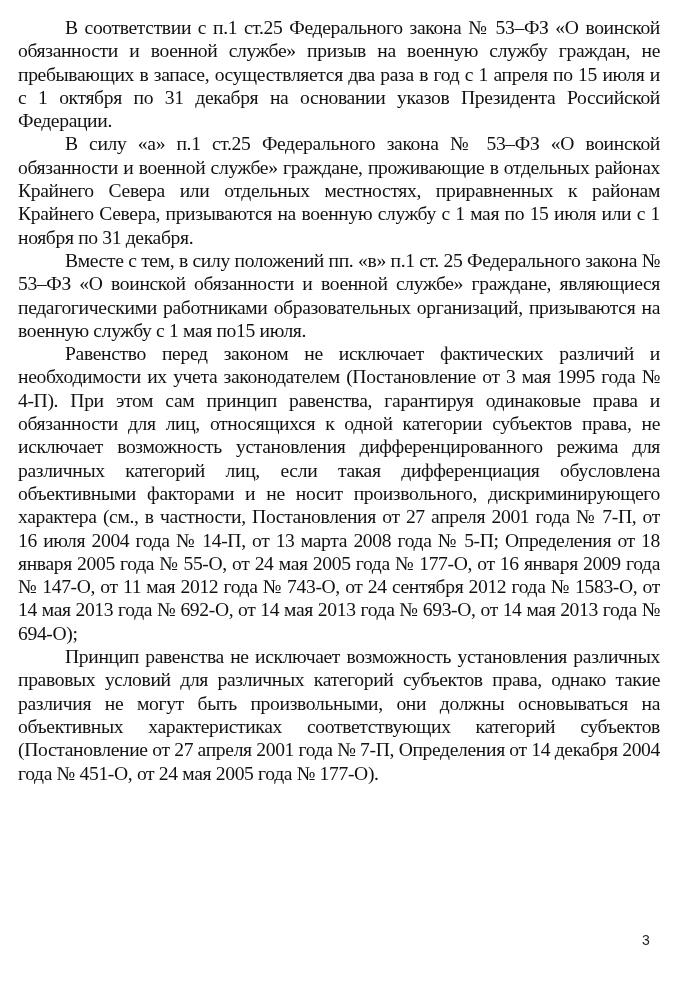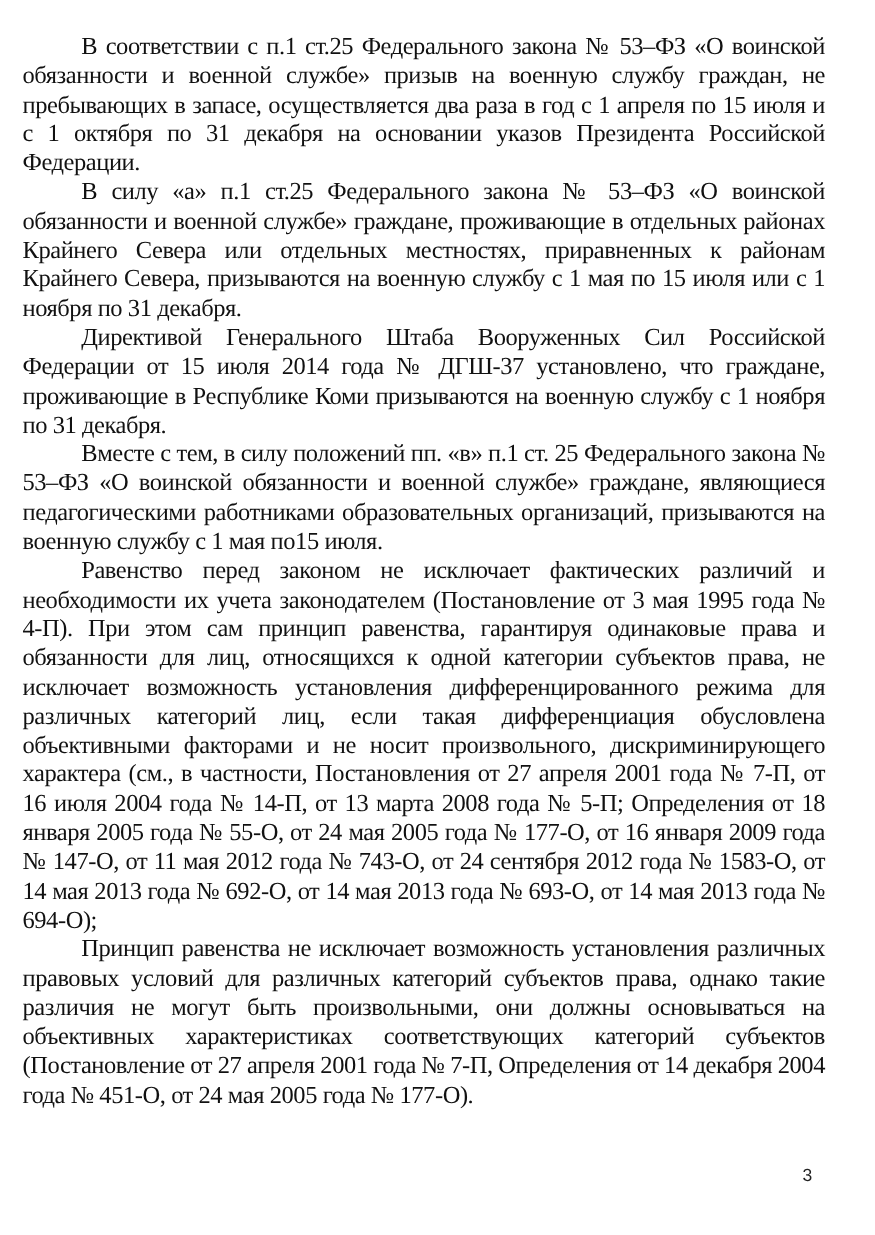--- a/index.html
+++ b/index.html
@@ -26,36 +26,35 @@
     }
     .page p {
       margin: 0;
       text-align: justify;
       hyphens: none;
     }
     .page p.indent {
       text-indent: 47px;
     }
     .page p.gap-before {
-      margin-top: 22px;
+      margin-top: 12px;
     }
     .page-number {
       position: absolute;
       left: 642px;
       top: 932px;
       font-family: "Liberation Sans", "DejaVu Sans", sans-serif;
       font-size: 14px;
       color: #222222;
     }
   </style>
 </head>
 <body>
 
 <div class="page">
   <p class="indent gap-before">В соответствии с п.1 ст.25 Федерального закона № 53–ФЗ «О воинской обязанности и военной службе» призыв на военную службу граждан, не пребывающих в запасе, осуществляется два раза в год с 1 апреля по 15 июля и с 1 октября по 31 декабря на основании указов Президента Российской Федерации.</p>
   <p class="indent">В силу «а» п.1 ст.25 Федерального закона № 53–ФЗ «О воинской обязанности и военной службе» граждане, проживающие в отдельных районах Крайнего Севера или отдельных местностях, приравненных к районам Крайнего Севера, призываются на военную службу с 1 мая по 15 июля или с 1 ноября по 31 декабря.</p>
-  <p class="indent">Директивой Генерального Штаба Вооруженных Сил Российской Федерации от 15 июля 2014 года № ДГШ-37 установлено, что граждане, проживающие в Республике Коми призываются на военную службу с 1 ноября по 31 декабря.</p>
   <p class="indent">Вместе с тем, в силу положений пп. «в» п.1 ст. 25 Федерального закона № 53–ФЗ «О воинской обязанности и военной службе» граждане, являющиеся педагогическими работниками образовательных организаций, призываются на военную службу с 1 мая по15 июля.</p>
   <p class="indent">Равенство перед законом не исключает фактических различий и необходимости их учета законодателем (Постановление от 3 мая 1995 года № 4-П). При этом сам принцип равенства, гарантируя одинаковые права и обязанности для лиц, относящихся к одной категории субъектов права, не исключает возможность установления дифференцированного режима для различных категорий лиц, если такая дифференциация обусловлена объективными факторами и не носит произвольного, дискриминирующего характера (см., в частности, Постановления от 27 апреля 2001 года № 7-П, от 16 июля 2004 года № 14-П, от 13 марта 2008 года № 5-П; Определения от 18 января 2005 года № 55-О, от 24 мая 2005 года № 177-О, от 16 января 2009 года № 147-О, от 11 мая 2012 года № 743-О, от 24 сентября 2012 года № 1583-О, от 14 мая 2013 года № 692-О, от 14 мая 2013 года № 693-О, от 14 мая 2013 года № 694-О);</p>
   <p class="indent">Принцип равенства не исключает возможность установления различных правовых условий для различных категорий субъектов права, однако такие различия не могут быть произвольными, они должны основываться на объективных характеристиках соответствующих категорий субъектов (Постановление от 27 апреля 2001 года № 7-П, Определения от 14 декабря 2004 года № 451-О, от 24 мая 2005 года № 177-О).</p>
 </div>
 
 <div class="page-number">3</div>
 
 </body></html>

